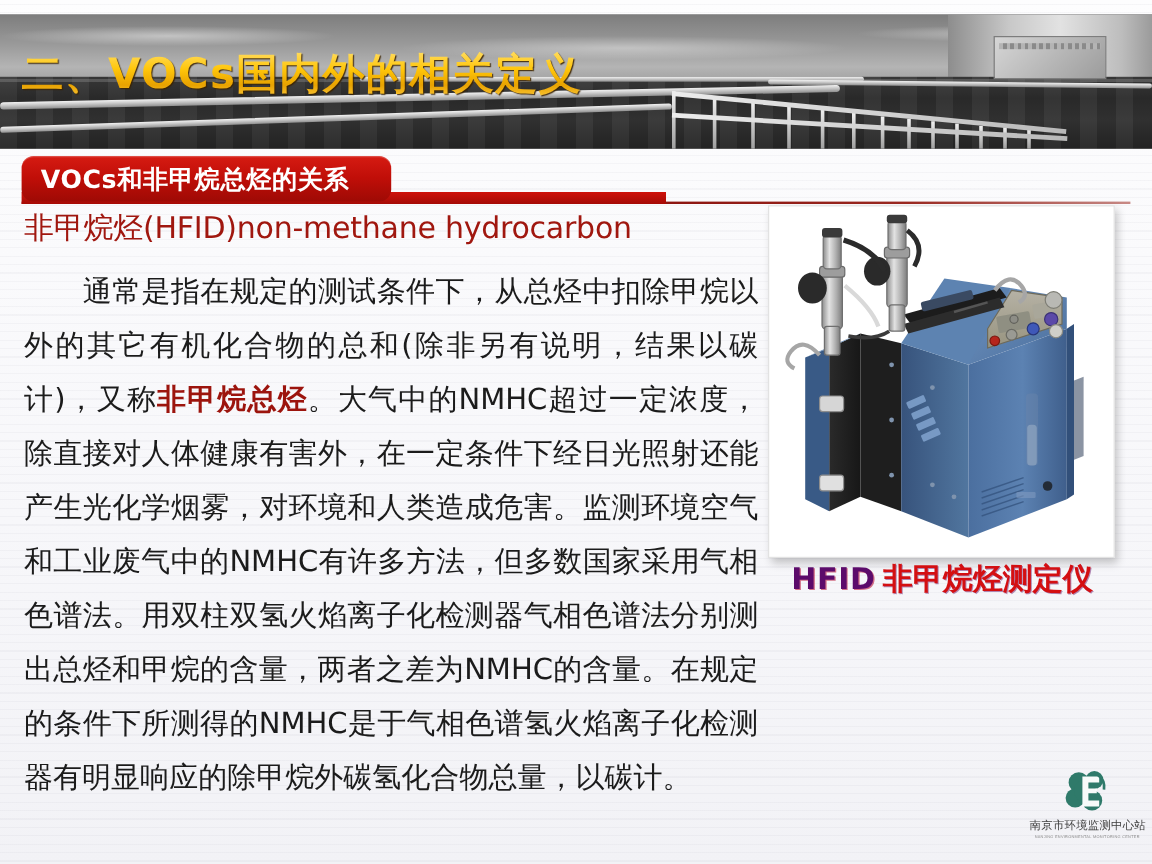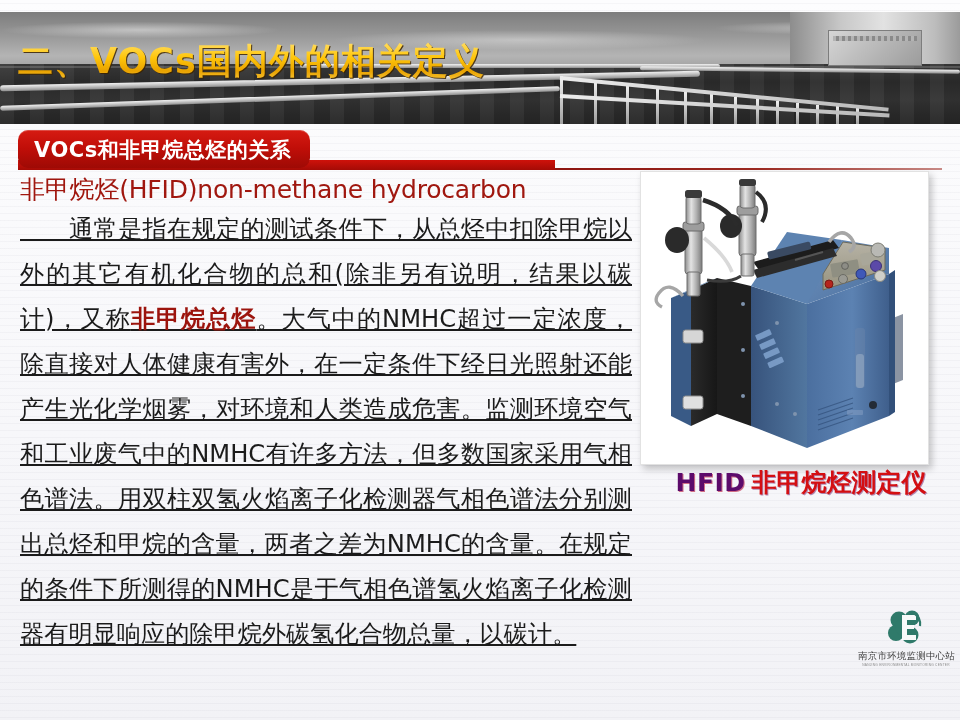--- a/index.html
+++ b/index.html
@@ -131,20 +131,21 @@
     left: 0; top: 130px;
     width: 960px; height: 40px;
   }
   .red-pill {
     position: absolute;
     left: 18px; top: 0;
     width: 292px; height: 38px;
     border-radius: 10px;
     background: linear-gradient(to bottom, #d61b12 0%, #c00e08 48%, #9e0a05 100%);
     box-shadow: inset 0 1px 0 rgba(255,255,255,.22);
+    padding-left: 16px;
   }
   .red-pill-label {
     position: absolute;
     left: 16px; top: 6px;
     font-size: 21px;
     font-weight: bold;
     color: #ffffff;
     letter-spacing: .5px;
     white-space: nowrap;
     font-family: "DejaVu Sans", "Liberation Sans", sans-serif;
@@ -171,28 +172,27 @@
   .heading-red {
     font-size: 25px;
     color: #a0170f;
     font-weight: 500;
     letter-spacing: -.2px;
     line-height: 1.15;
     white-space: nowrap;
     font-family: "DejaVu Sans", "Liberation Sans", sans-serif;
   }
   .para {
-    margin-top: 2px;
+    margin-top: 16px;
     font-size: 24.2px;
     line-height: 45px;
     color: #1b1b1b;
     text-align: justify;
     text-justify: inter-character;
     font-family: "DejaVu Sans", "Liberation Sans", sans-serif;
-    text-decoration: underline;
   }
   .para .em-red { color: #9c140d; font-weight: 600; }
 
   
   .photo-frame {
     position: absolute;
     left: 640px; top: 171px;
     width: 287px; height: 292px;
     background: #ffffff;
     border: 1px solid #e2e2e2;
@@ -202,21 +202,21 @@
     position: absolute;
     inset: 6px;
     background: #ffffff;
     overflow: hidden;
   }
   
   .inst { position:absolute; left:0; top:0; width:275px; height:280px; }
 
   .photo-caption {
     position: absolute;
-    left: 656px; top: 466px;
+    left: 640px; top: 466px;
     width: 290px;
     text-align: center;
     font-size: 25px;
     font-weight: bold;
     white-space: nowrap;
     font-family: "DejaVu Sans", "Liberation Sans", sans-serif;
   }
   .cap-hfid {
     color: #5c0b6b;
     text-shadow: 1px 1px 0 rgba(180,0,40,.55);
@@ -224,21 +224,21 @@
   }
   .cap-cn {
     color: #d40f12;
     text-shadow: 1px 1px 0 rgba(90,0,90,.45);
     margin-left: 6px;
   }
 
   
   .footer-logo {
     position: absolute;
-    left: 858px; top: 608px;
+    left: 858px; top: 640px;
     width: 96px;
     text-align: center;
   }
   .logo-mark {
     width: 42px; height: 40px;
     margin: 0 auto 2px auto;
     position: relative;
   }
   .logo-name {
     font-size: 9.5px;

